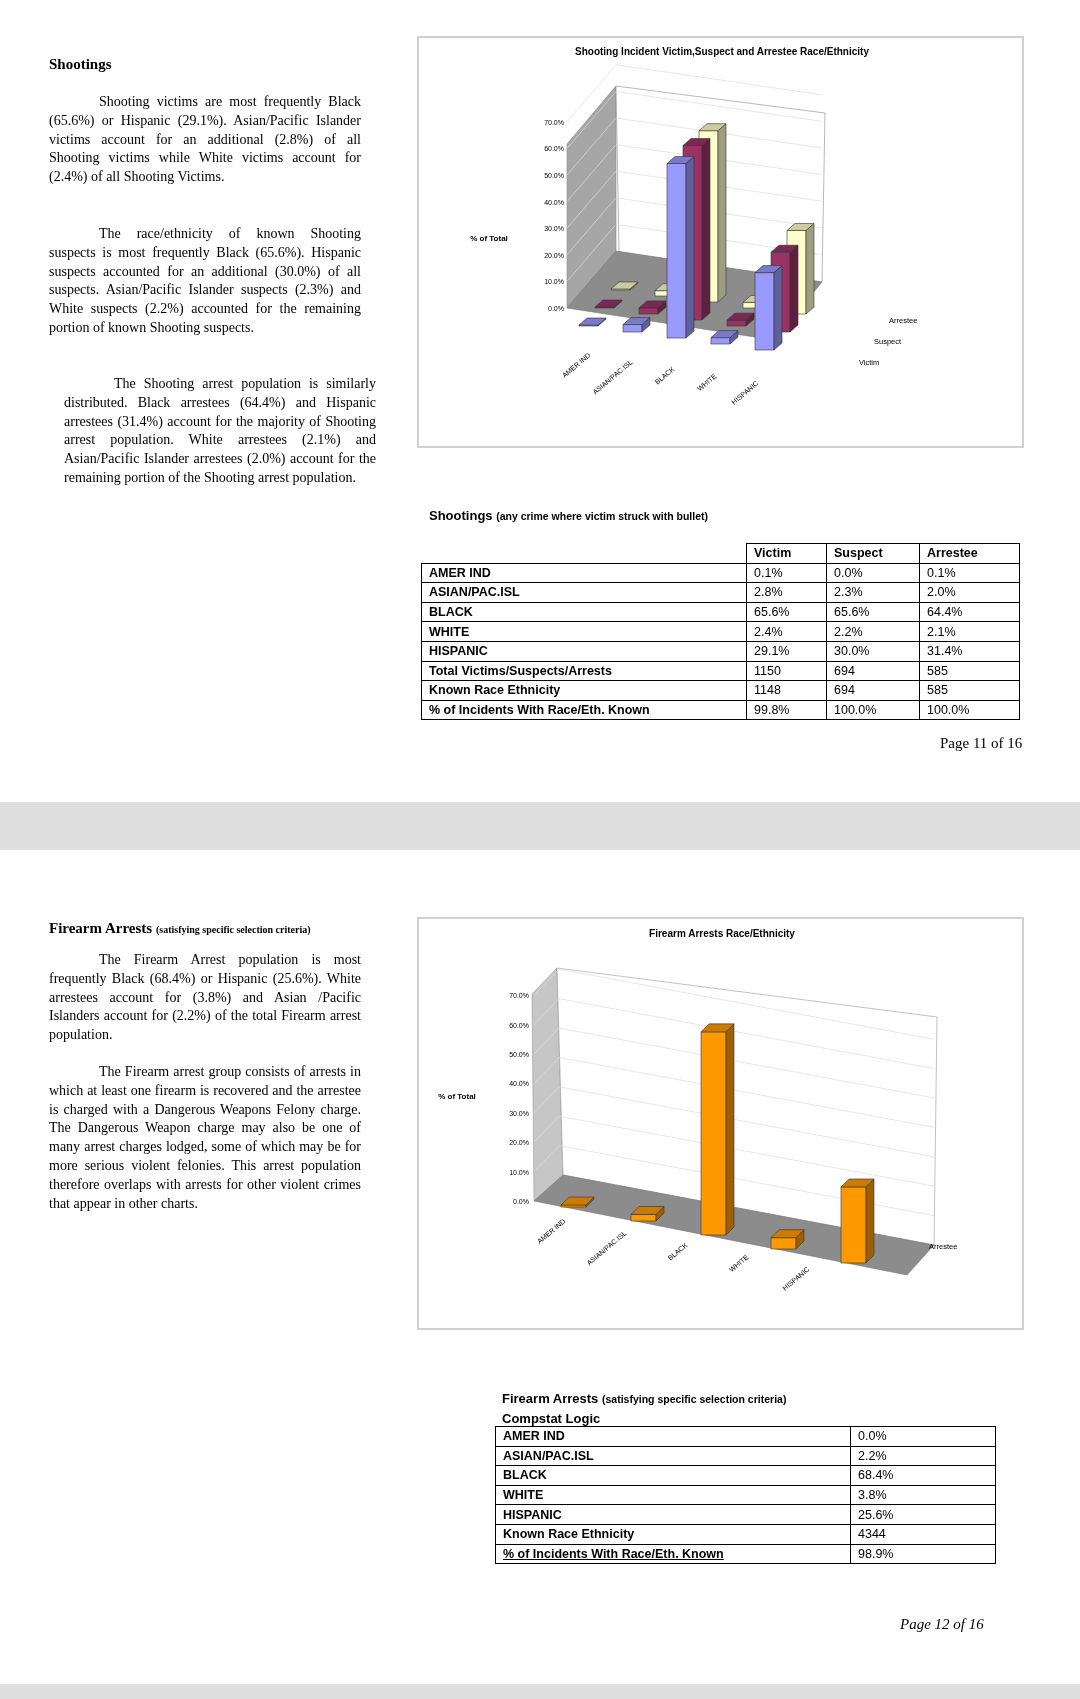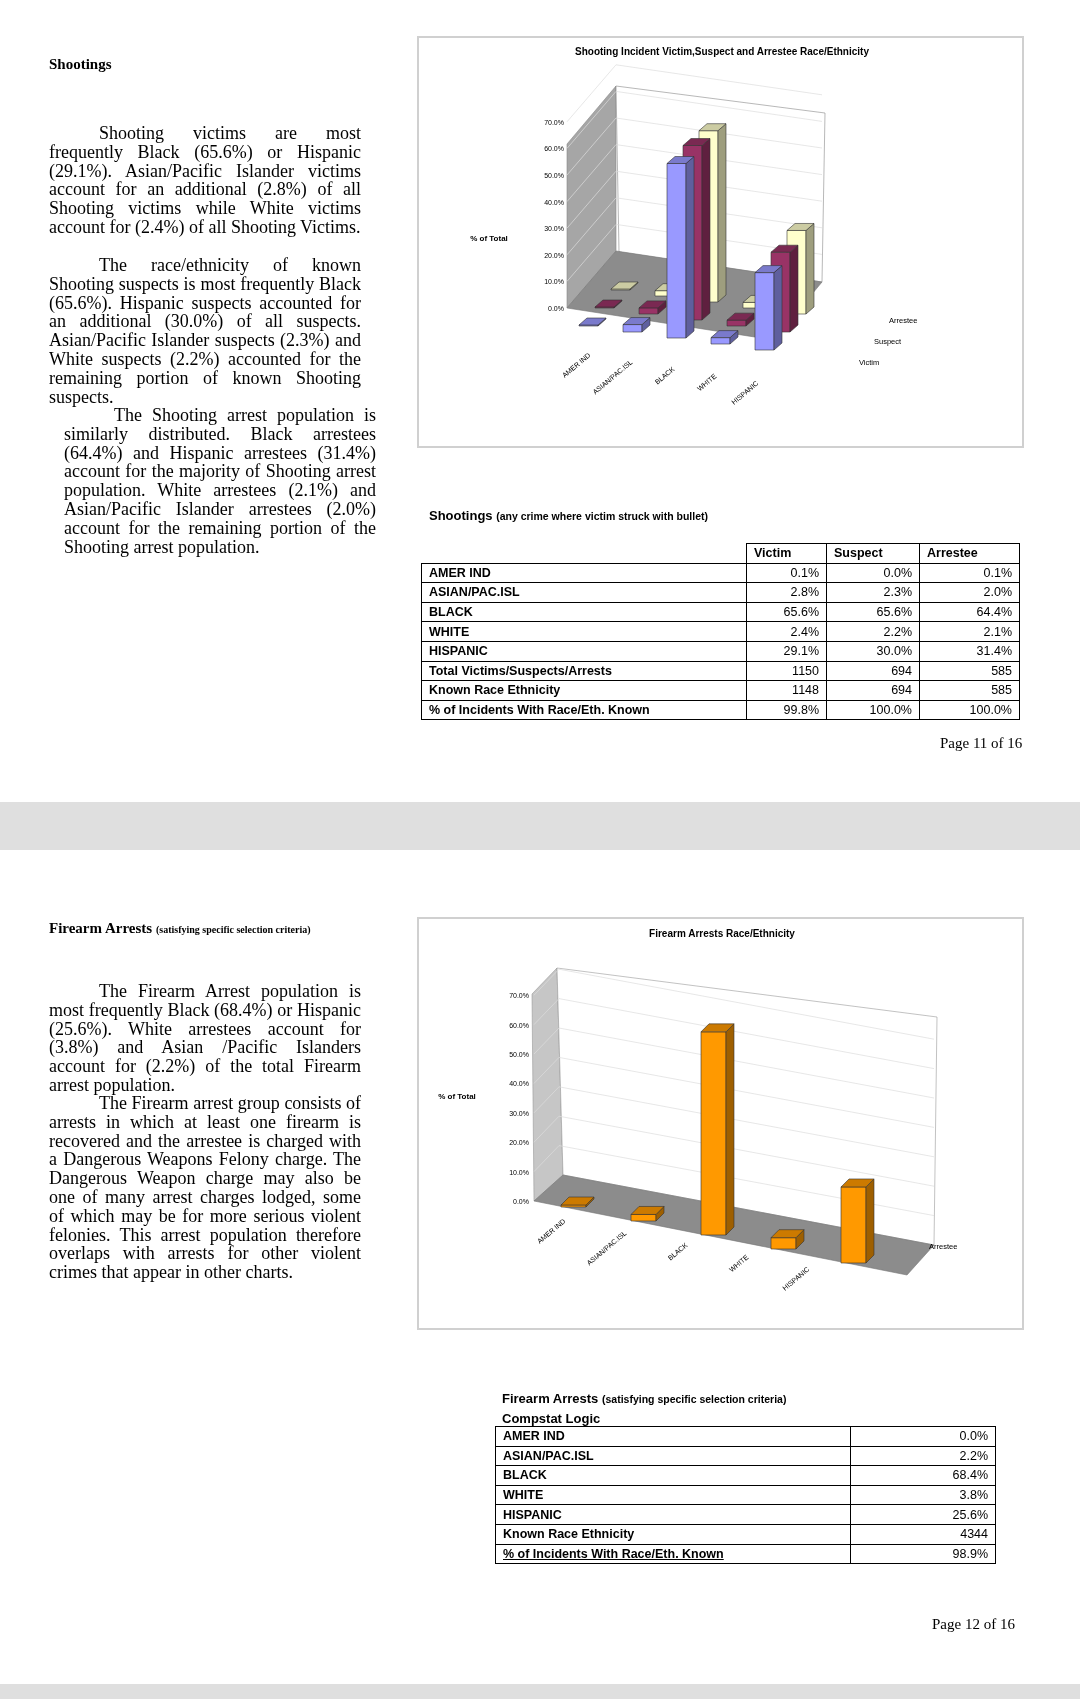--- a/index.html
+++ b/index.html
@@ -3,30 +3,30 @@
 <meta charset="utf-8">
 <style>
   * { box-sizing: border-box; margin: 0; padding: 0; }
   html, body { width: 1080px; height: 1699px; background: #ffffff; overflow: hidden; }
   body { position: relative; font-family: "Liberation Serif", serif; color: #000; }
   .page { position: absolute; left: 0; width: 1080px; background: #fff; }
   .gap { position: absolute; left: 0; width: 1080px; background: #dfdfdf; }
   .serif { font-family: "Liberation Serif", serif; }
   .heading { position: absolute; font-weight: bold; font-size: 15px; }
   .heading small { font-size: 10px; font-weight: bold; }
-  .para { position: absolute; width: 312px; font-size: 18px; line-height: 18.8px; text-align: justify; text-indent: 50px; margin-top: 31px; }
+  .para { position: absolute; width: 312px; font-size: 14px; line-height: 18.8px; text-align: justify; text-indent: 50px; }
   .chartbox { position: absolute; border: 2px solid #d0d0d0; background: #fff; }
   .chartbox svg { position: absolute; left: 0; top: 0; }
   .tbl-title { position: absolute; font-family: "Liberation Sans", sans-serif; font-weight: bold; font-size: 13px; }
   .tbl-title small { font-size: 10.5px; }
   table { position: absolute; border-collapse: collapse; font-family: "Liberation Sans", sans-serif; font-size: 12.5px; }
   td, th { border: 1px solid #000; height: 19.6px; padding: 0 7px; }
   th { font-weight: bold; text-align: left; }
   td.lbl { font-weight: bold; text-align: left; }
-  td.num { text-align: right; }
+  td.num { }
   .hdr-blank { border: none; border-bottom: 1px solid #000; }
   .pageno { position: absolute; font-size: 15px; }
 </style>
 </head>
 <body>
 
 <div class="page" style="top:0; height:802px;">
 
   <div class="heading serif" style="left:49px; top:56px;">Shootings</div>
 
@@ -309,16 +309,16 @@
           <td class="lbl" style="width:355px;">Known Race Ethnicity</td>
           <td class="num">4344</td>
         </tr>
         <tr>
           <td class="lbl" style="text-decoration:underline;width:355px;">% of Incidents With Race/Eth. Known</td>
           <td class="num">98.9%</td>
         </tr>
       </tbody>
   </table>
 
-  <div class="pageno serif" style="left:932px; top:766px;">Page 12 of 16</div>
+  <div class="pageno serif" style="left:900px; top:766px;font-style:italic;">Page 12 of 16</div>
 </div>
 
 <div class="gap" style="top:1684px; height:15px;"></div>
 
 </body></html>

